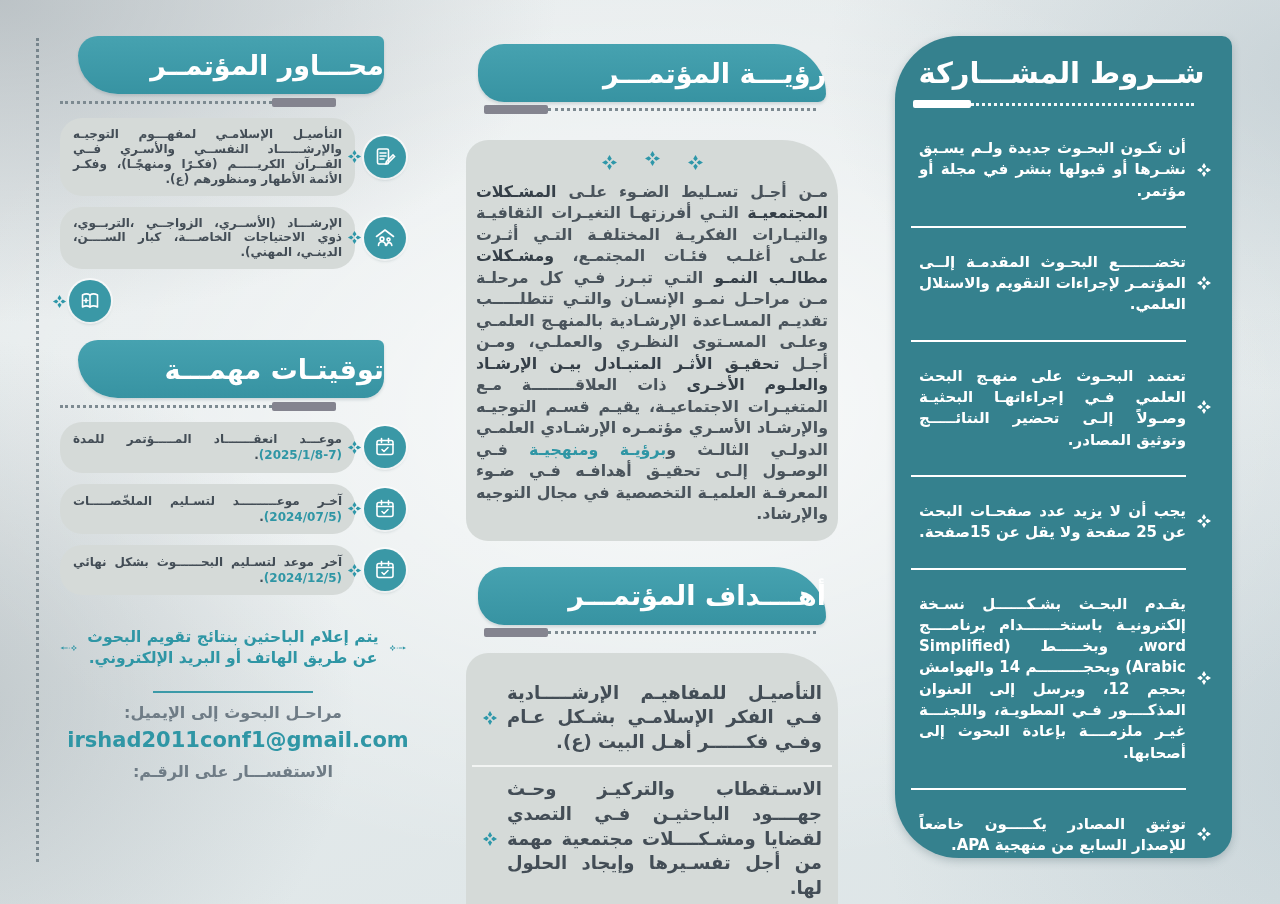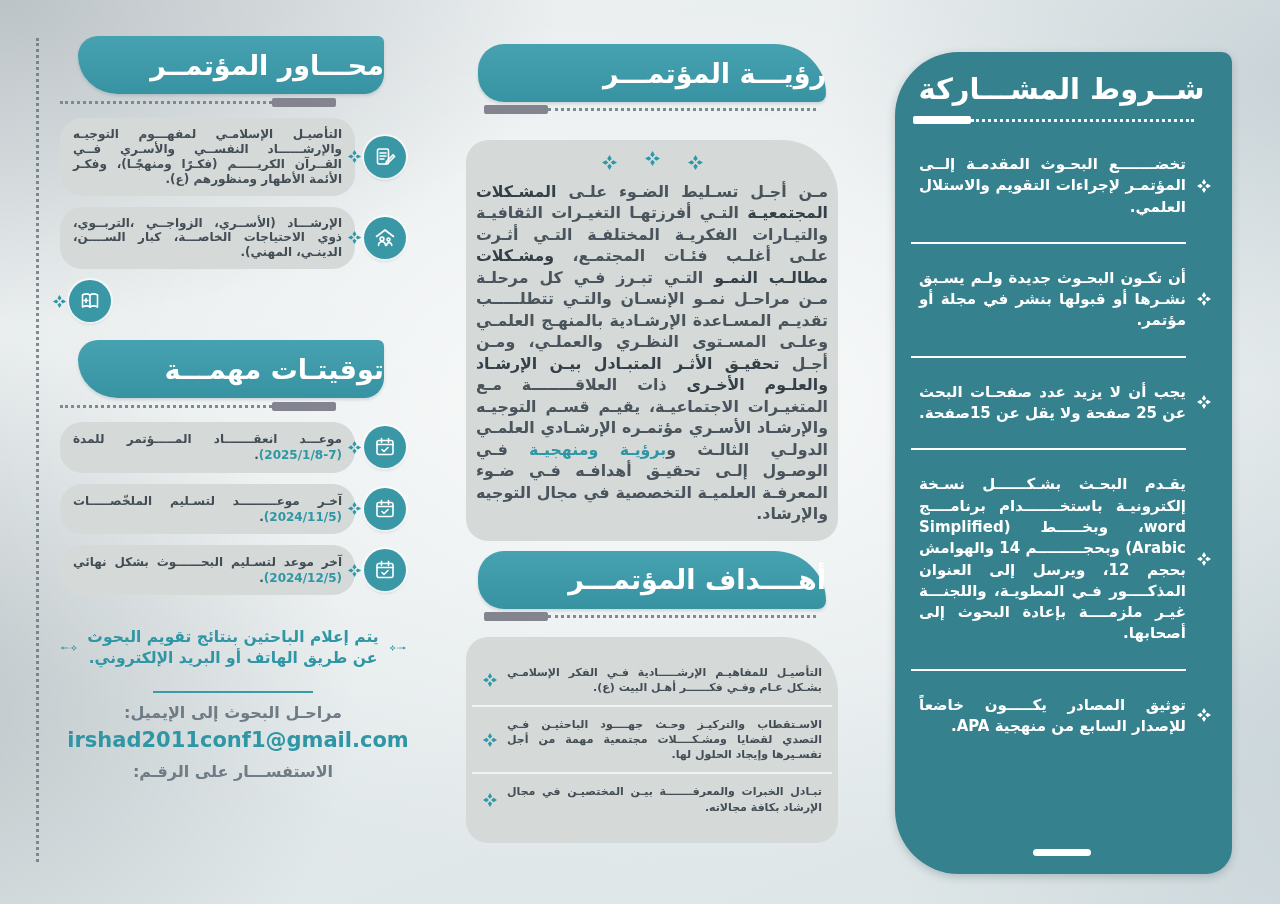--- a/index.html
+++ b/index.html
@@ -58,28 +58,28 @@
 
   
   .col-mid{position:absolute;right:442px;left:470px;top:44px;width:372px;}
   .col-mid .banner{margin-right:12px;margin-left:12px;}
   .col-mid .rule{margin:3px 22px 0 18px;}
   .vision-box{margin-top:26px;padding:14px 10px 16px;border-top-right-radius:56px;}
   .petal-row{display:flex;justify-content:center;gap:26px;margin-bottom:10px;}
   .vision-text{font-size:15.8px;font-weight:bold;line-height:1.36;text-align:justify;color:#4a545c;}
   .seg-bold{color:#353f48;}
   .seg-teal{color:#2f96a5;}
-  .goals-banner{margin-top:10px;}
+  .goals-banner{margin-top:26px;}
   .goals-box{margin-top:16px;padding:18px 6px;border-top-right-radius:56px;}
   .goal-item{display:flex;direction:ltr;align-items:center;gap:9px;padding:10px 10px;}
   .goal-item + .goal-item{border-top:2px solid #f2f4f3;}
-  .goal-text{flex:1;direction:rtl;font-size:11px;font-weight:bold;line-height:1.38;text-align:justify;color:#434d56;}
+  .goal-text{flex:1;direction:rtl;font-size:18px;font-weight:bold;line-height:1.38;text-align:justify;color:#434d56;}
 
   
-  .panel{position:absolute;left:895px;top:52px;width:337px;height:822px;box-sizing:border-box;
+  .panel{position:absolute;left:895px;top:36px;width:337px;height:822px;box-sizing:border-box;
     background:#35818e;border-radius:10px 64px 64px 26px; 
     border-radius:64px 10px 26px 64px;direction:rtl;padding:18px 20px 12px 16px;
     display:flex;flex-direction:column;overflow:hidden;
     box-shadow:0 3px 8px rgba(40,70,80,.25);}
   .panel-title{margin:2px 0 0;color:#fff;font-size:29px;font-weight:bold;text-align:center;}
   .panel-rule{display:flex;align-items:center;direction:ltr;margin:10px 18px 6px 2px;}
   .panel-rule .rule-bar{background:#fff;width:58px;height:8px;}
   .panel-rule .rule-dots{border-top-color:#fff;opacity:.95;}
   .cond-item{display:flex;direction:ltr;align-items:center;}
   .cond-petal{width:26px;flex:none;display:flex;justify-content:flex-end;color:#fff;}
@@ -191,21 +191,21 @@
           <svg width="24" height="24" viewBox="0 0 24 24" fill="none" stroke="#fff" stroke-width="1.6" stroke-linecap="round" stroke-linejoin="round">
               <rect x="4" y="5.5" width="16" height="14" rx="2"></rect>
               <path d="M4 9.5h16M8.5 3.5v4M15.5 3.5v4"></path>
               <path d="M9 14.5l2 2 4-4"></path>
             </svg>
         </span>
       </div>
     </div>
     <div class="timing-item">
       <div class="gray-box timing-box">
-        <p><span>آخـر موعـــــــــد لتسـليم الملخّصـــــات </span><span class="date">(2024/11/5)</span><span>.</span></p>
+        <p><span>آخـر موعـــــــــد لتسـليم الملخّصـــــات </span><span class="date">(2024/07/5)</span><span>.</span></p>
       </div>
       <div class="item-icons">
         <svg class="petal" width="15" height="15" viewBox="0 0 24 24" fill="currentColor">
             <path d="M12 1.5 15.2 6.8 12 10.2 8.8 6.8Z"></path>
             <path d="M22.5 12 17.2 15.2 13.8 12 17.2 8.8Z"></path>
             <path d="M12 22.5 8.8 17.2 12 13.8 15.2 17.2Z"></path>
             <path d="M1.5 12 6.8 8.8 10.2 12 6.8 15.2Z"></path>
           </svg>
         <span class="circle-icon">
           <svg width="24" height="24" viewBox="0 0 24 24" fill="none" stroke="#fff" stroke-width="1.6" stroke-linecap="round" stroke-linejoin="round">
@@ -348,34 +348,47 @@
 
   <section class="panel">
     <h2 class="panel-title">شــروط المشـــاركة</h2>
     <div class="panel-rule">
       <span class="rule-bar"></span>
       <span class="rule-dots"></span>
     </div>
 
     <div class="cond-item">
       <div class="cond-wrap">
+          <p class="cond-text">أن تكـون البحـوث جديدة ولـم يسـبق نشـرها أو قبولها بنشر في مجلة أو مؤتمر.</p>
+        </div>
+      <span class="cond-petal">
+          <svg width="16" height="16" viewBox="0 0 24 24" fill="currentColor">
+            <path d="M12 1.5 15.2 6.8 12 10.2 8.8 6.8Z"></path>
+            <path d="M22.5 12 17.2 15.2 13.8 12 17.2 8.8Z"></path>
+            <path d="M12 22.5 8.8 17.2 12 13.8 15.2 17.2Z"></path>
+            <path d="M1.5 12 6.8 8.8 10.2 12 6.8 15.2Z"></path>
+          </svg>
+        </span>
+    </div>
+    <div class="cond-item">
+      <div class="cond-wrap">
           <p class="cond-text">تخضـــــــع البحـوث المقدمـة إلــى المؤتمـر لإجراءات التقويم والاستلال العلمي.</p>
         </div>
       <span class="cond-petal">
           <svg width="16" height="16" viewBox="0 0 24 24" fill="currentColor">
             <path d="M12 1.5 15.2 6.8 12 10.2 8.8 6.8Z"></path>
             <path d="M22.5 12 17.2 15.2 13.8 12 17.2 8.8Z"></path>
             <path d="M12 22.5 8.8 17.2 12 13.8 15.2 17.2Z"></path>
             <path d="M1.5 12 6.8 8.8 10.2 12 6.8 15.2Z"></path>
           </svg>
         </span>
     </div>
     <div class="cond-item">
       <div class="cond-wrap">
-          <p class="cond-text">أن تكـون البحـوث جديدة ولـم يسـبق نشـرها أو قبولها بنشر في مجلة أو مؤتمر.</p>
+          <p class="cond-text">تعتمد البحـوث على منهـج البحث العلمي فـي إجراءاتهـا البحثيـة وصـولاً إلـى تحضير النتائـــــج وتوثيق المصادر.</p>
         </div>
       <span class="cond-petal">
           <svg width="16" height="16" viewBox="0 0 24 24" fill="currentColor">
             <path d="M12 1.5 15.2 6.8 12 10.2 8.8 6.8Z"></path>
             <path d="M22.5 12 17.2 15.2 13.8 12 17.2 8.8Z"></path>
             <path d="M12 22.5 8.8 17.2 12 13.8 15.2 17.2Z"></path>
             <path d="M1.5 12 6.8 8.8 10.2 12 6.8 15.2Z"></path>
           </svg>
         </span>
     </div>

